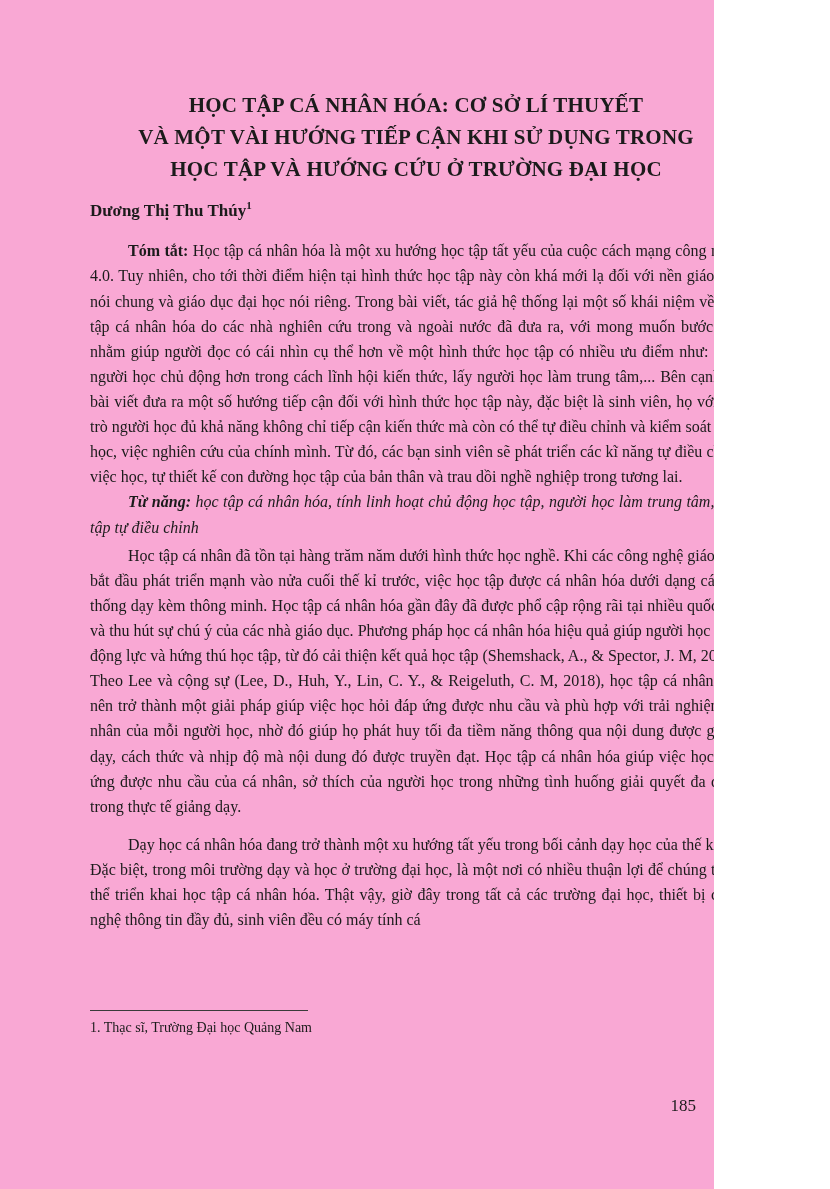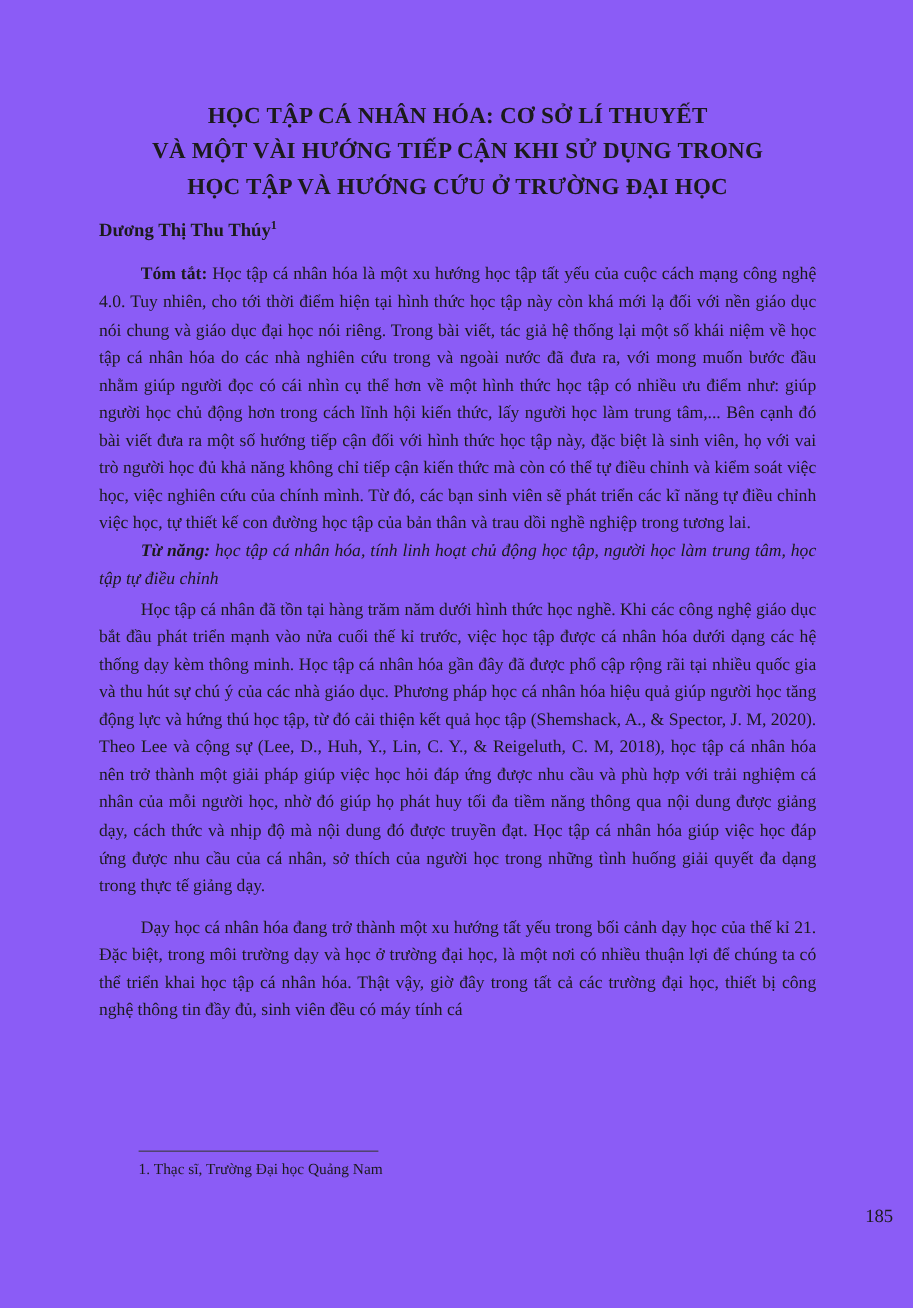--- a/index.html
+++ b/index.html
@@ -2,23 +2,23 @@
 <html><head>
 <meta charset="utf-8">
 <style>
   html, body {
     margin: 0;
     padding: 0;
     background: #ffffff;
   }
   .page {
     position: relative;
-    width: 830px;
+    width: 714px;
     height: 1189px;
-    background: #8b5cf6;
+    background: #f9a8d4;
     overflow: hidden;
     font-family: "Liberation Serif", serif;
     color: #1b1b1b;
   }
   .content {
     position: absolute;
     left: 90px;
     width: 652px;
     top: 0;
   }
@@ -64,23 +64,22 @@
   }
   .body-para {
     margin-top: 3px;
   }
   .body-para.spaced {
     margin-top: 13px;
   }
   .footnote-block {
     position: absolute;
     left: 90px;
-    top: 1046px;
+    top: 1010px;
     width: 652px;
-    margin-left: 36px;
   }
   .footnote-rule {
     width: 218px;
     height: 0;
     border-top: 1px solid #3a3a3a;
     margin-bottom: 7px;
   }
   .footnote-text {
     font-size: 14px;
     line-height: 1.4;

